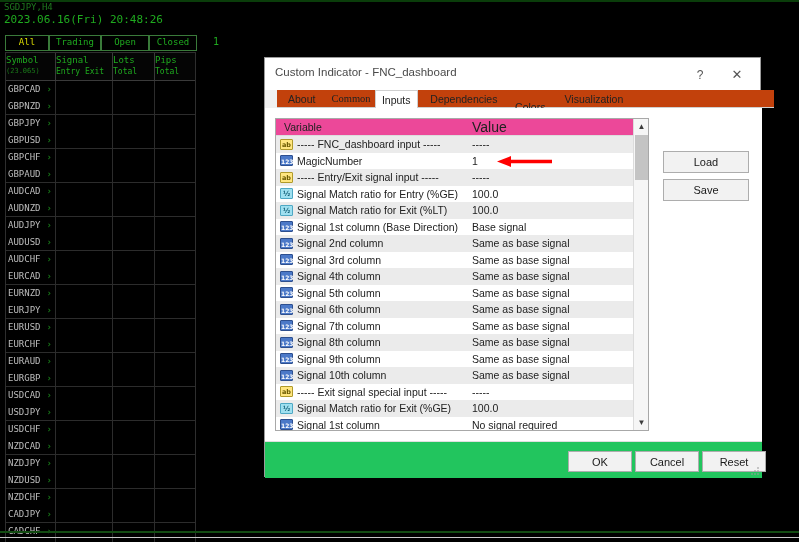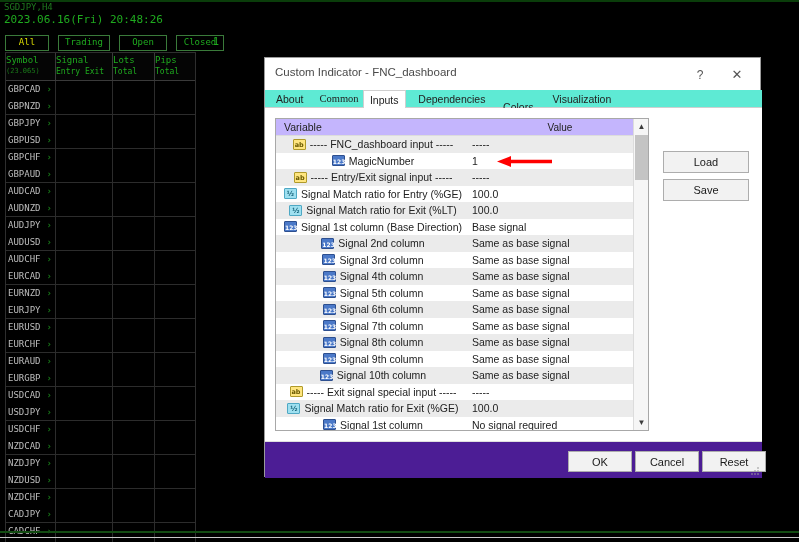--- a/index.html
+++ b/index.html
@@ -14,21 +14,21 @@
 
   
   .chart-topline { position:absolute; left:0; top:0; width:799px; height:2px; background:#0a3d0a; }
   .sym-label { position:absolute; left:4px; top:2px; color:#1f7a1f; font-family:"DejaVu Sans Mono", monospace; font-size:9px; letter-spacing:0px; }
   .time-label { position:absolute; left:4px; top:13px; color:#1faa1f; font-family:"DejaVu Sans Mono", monospace; font-size:11px; letter-spacing:0px; }
 
   .chart-botline { position:absolute; left:0; top:531px; width:799px; height:2px; background:#124c12; }
   .chart-botline2 { position:absolute; left:0; top:537px; width:799px; height:1px; background:#c8c8c8; }
 
   
-  .filters { position:absolute; left:5px; top:35px; display:flex; gap:9px; }
+  .filters { position:absolute; left:5px; top:35px; display:flex; gap:0; }
   .filt {
     border:1px solid #3a7a3a; background:#000; color:#1faa1f;
     font-family:"DejaVu Sans Mono", monospace; font-size:9px;
     padding:1px 0 2px 0; text-align:center; line-height:11px;
   }
   .filt.w1 { width:44px; }
   .filt.w2 { width:52px; }
   .filt.w3 { width:48px; }
   .filt.w4 { width:48px; }
   .filt.active { color:#d8d800; }
@@ -69,38 +69,38 @@
   }
   .dlg-title .t {
     position:absolute; left:10px; top:8px; font-size:11.5px; color:#4a4a4a;
   }
   .dlg-help { position:absolute; right:46px; top:6px; width:28px; height:22px;
               font-size:12px; color:#555; text-align:center; line-height:22px; cursor:default; }
   .dlg-close { position:absolute; right:6px; top:6px; width:34px; height:22px;
                font-size:13px; color:#555; text-align:center; line-height:22px; cursor:default; }
 
   
-  .tabs { position:absolute; left:0; top:32px; width:497px; height:18px; background:#5eead4;
+  .tabs { position:absolute; left:12px; top:32px; width:497px; height:18px; background:#c2410c;
           border-bottom:1px solid #cfcfcf; }
   .tab { position:absolute; top:0; height:18px; font-size:10.5px; color:#222;
          line-height:18px; padding:0 6px; cursor:default; }
   .tab.sel { background:#ffffff; border:1px solid #cfcfcf; border-bottom:1px solid #ffffff; top:0; height:19px; }
 
   
   .panel { position:absolute; left:0; top:50px; width:497px; height:333px; background:#ffffff; }
 
   
   .grid { position:absolute; left:10px; top:10px; width:374px; height:313px;
           border:1px solid #a8a8a8; background:#ffffff; overflow:hidden; }
-  .ghead { display:flex; height:17px; border-bottom:1px solid #dcdcdc; background:#c4b5fd; }
+  .ghead { display:flex; height:17px; border-bottom:1px solid #dcdcdc; background:#ec4899; }
   .ghead .gv { width:190px; padding-left:8px; font-size:10.5px; color:#222; line-height:17px; }
-  .ghead .gw { width:182px; padding-left:6px; font-size:10px; color:#222; line-height:17px;text-align:center; }
+  .ghead .gw { width:182px; padding-left:6px; font-size:14px; color:#222; line-height:17px; }
   .grow { display:flex; height:16.5px; background:#ffffff; }
   .grow.alt { background:#ebebeb; }
-  .gname { width:190px; display:flex; align-items:center; padding-left:4px; overflow:hidden;justify-content:center; }
+  .gname { width:190px; display:flex; align-items:center; padding-left:4px; overflow:hidden; }
   .gval { width:182px; font-size:10.5px; color:#222; line-height:16.5px; padding-left:6px;
           white-space:nowrap; overflow:hidden; }
   .glabel { font-size:10.5px; color:#222; white-space:nowrap; margin-left:4px; }
 
   
   .ticon { width:13px; height:11px; flex:0 0 13px; border-radius:1px; position:relative;
            font-size:6.5px; line-height:11px; text-align:center; font-family:"DejaVu Sans", sans-serif;
            font-weight:bold; border:1px solid #8a7a2a; }
   .ticon.ab  { background:#ffe680; color:#6b5a00; border-color:#b09a2a; }
   .ticon.int { background:#4b79c8; color:#ffffff; border-color:#2d4f8f; font-size:6px; }
@@ -114,21 +114,21 @@
 
   
   .btn {
     background:#f2f2f2; border:1px solid #adadad; font-size:11px; color:#1a1a1a;
     text-align:center; cursor:default;
   }
   .btn-load { position:absolute; left:398px; top:43px; width:86px; height:22px; line-height:21px; }
   .btn-save { position:absolute; left:398px; top:71px; width:86px; height:22px; line-height:21px; }
 
   
-  .foot { position:absolute; left:0; top:383px; width:497px; height:37px; background:#4c1d95;
+  .foot { position:absolute; left:0; top:383px; width:497px; height:37px; background:#22c55e;
           border-top:1px solid #dfdfdf; }
   .btn-ok     { position:absolute; left:303px; top:9px;  width:64px; height:21px; line-height:20px; }
   .btn-cancel { position:absolute; left:370px; top:9px;  width:64px; height:21px; line-height:20px; }
   .btn-reset  { position:absolute; left:437px; top:9px;  width:64px; height:21px; line-height:20px; }
   .grip { position:absolute; right:2px; bottom:2px; width:11px; height:11px; opacity:.5; }
 
   
   .redarrow { position:absolute; left:495px; top:155px; width:58px; height:13px; pointer-events:none; }
 </style>
 </head>

